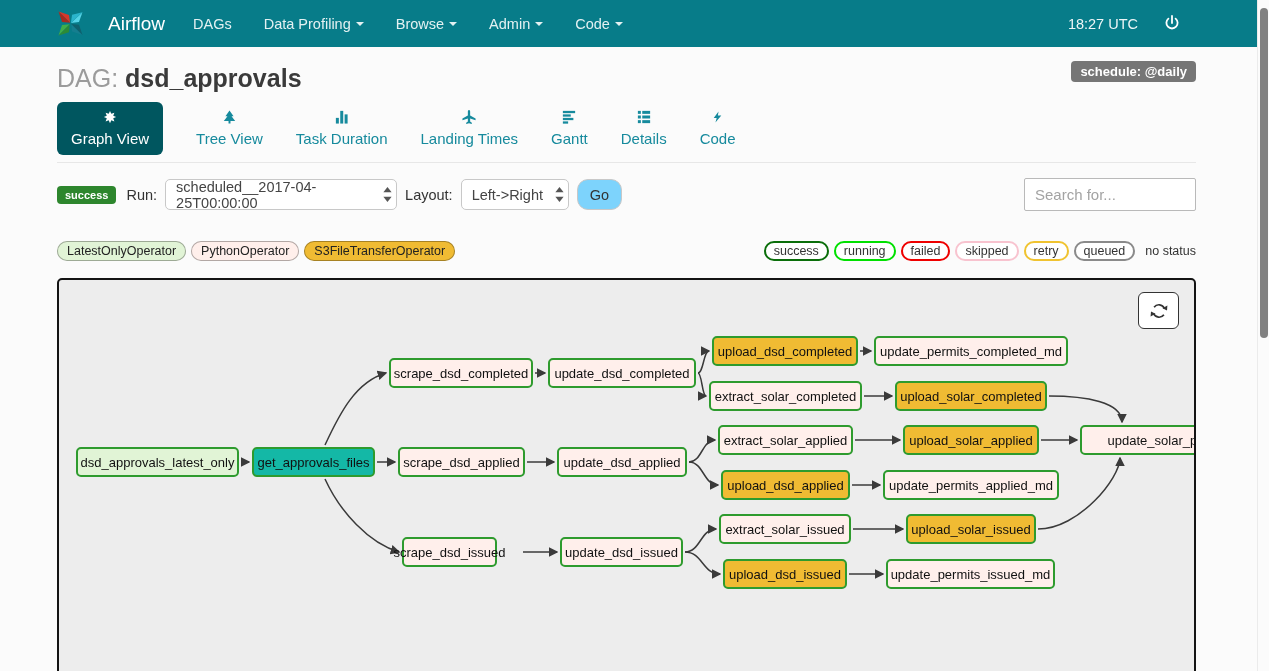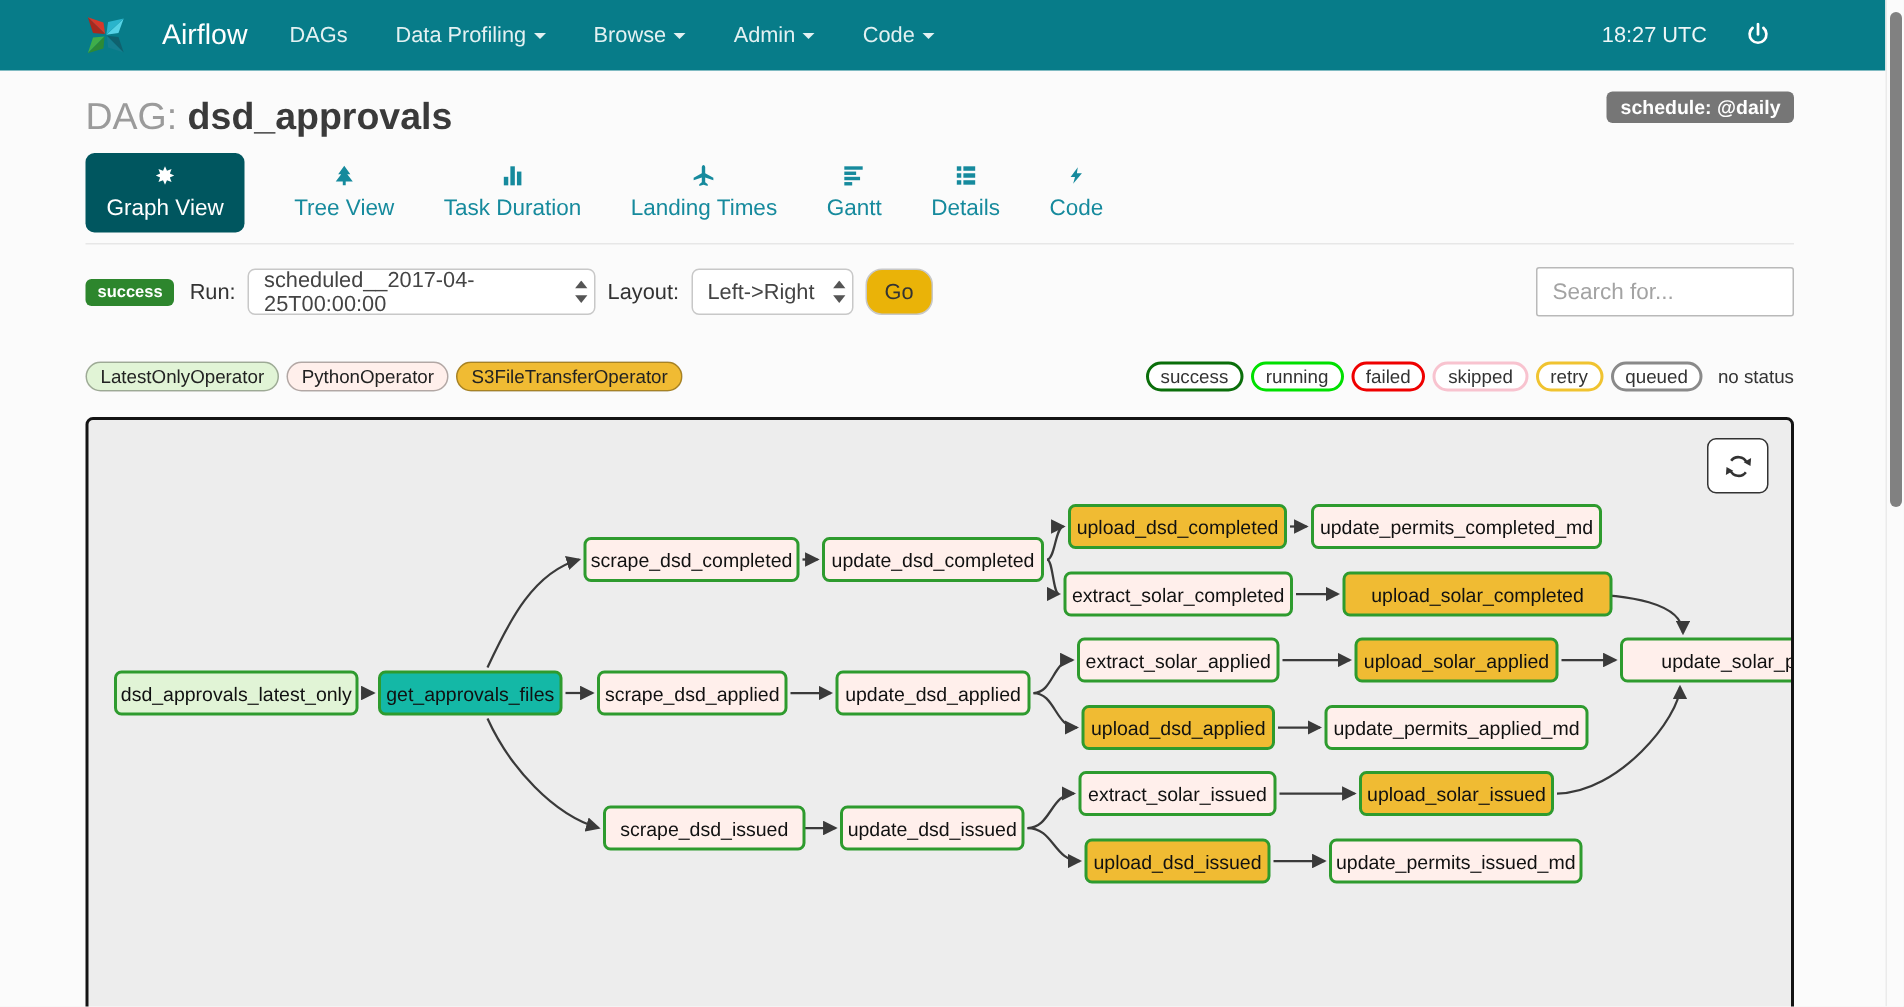--- a/index.html
+++ b/index.html
@@ -39,21 +39,21 @@
   .hr { position:absolute; left:0; top:115px; width:1139px; border-top:1px solid #e7e7e7; }
 
   .controls { position:absolute; left:0; top:131px; height:33px; display:flex; align-items:center; gap:8px; }
   .run-status { background:#2d862d; color:#fff; font-size:11px; font-weight:700;
                 padding:3px 8px; border-radius:4px; margin-right:2px; }
   .ctl-label { font-size:14.5px; color:#333; }
   .select { height:31px; border:1px solid #c8c8c8; border-radius:5px; background:#fff;
             display:flex; align-items:center; justify-content:space-between;
             padding:0 4px 0 10px; font-size:14.5px; color:#444; cursor:pointer; }
   .stepper { display:flex; margin-left:6px; }
-  .go { height:31px; padding:0 12px; font-size:14.5px; color:#333; background:#eab308;
+  .go { height:31px; padding:0 12px; font-size:14.5px; color:#333; background:#7dd3fc;
         border:1px solid #c8c8c8; border-radius:11px; cursor:pointer;
         font-family:"Liberation Sans","DejaVu Sans",sans-serif; }
   .search { position:absolute; right:0; top:131px; width:172px; height:33px;
             border:1px solid #b9b9b9; border-radius:2px; padding:0 10px; font-size:15px;
             color:#333; font-family:"Liberation Sans","DejaVu Sans",sans-serif; }
   .search::placeholder { color:#a3a3a3; }
 
   .legend-row { position:absolute; left:0; top:194px; width:1139px; display:flex;
                 align-items:center; justify-content:space-between; }
   .op-legend, .status-legend { display:flex; align-items:center; gap:5px; }
@@ -288,32 +288,32 @@
         <path d="M14.4 6.3 A6 6 0 0 0 4.1 5.2" fill="none" stroke="#333" stroke-width="1.7"></path>
         <path d="M3.6 11.7 A6 6 0 0 0 13.9 12.8" fill="none" stroke="#333" stroke-width="1.7"></path>
         <polygon points="17.4,3.4 17.0,8.6 12.5,6.2" fill="#333"></polygon>
         <polygon points="0.6,14.6 1.0,9.4 5.5,11.8" fill="#333"></polygon>
       </svg>
     </button>
   <div class="gnode" style="left: 17px; top: 167px; width: 163px; height: 30px; background: rgb(225, 244, 214); border-color: rgb(46, 155, 46);">dsd_approvals_latest_only</div>
       <div class="gnode" style="left: 193px; top: 167px; width: 123px; height: 30px; background: #14b8a6; border-color: rgb(46, 155, 46);">get_approvals_files</div>
       <div class="gnode" style="left: 330px; top: 78px; width: 144px; height: 30px; background: rgb(255, 239, 235); border-color: rgb(46, 155, 46);">scrape_dsd_completed</div>
       <div class="gnode" style="left: 339px; top: 167px; width: 127px; height: 30px; background: rgb(255, 239, 235); border-color: rgb(46, 155, 46);">scrape_dsd_applied</div>
-      <div class="gnode" style="left: 343px; top: 257px; width: 135px; height: 30px; background: rgb(255, 239, 235); border-color: rgb(46, 155, 46);">scrape_dsd_issued</div>
+      <div class="gnode" style="left: 343px; top: 257px; width: 95px; height: 30px; background: rgb(255, 239, 235); border-color: rgb(46, 155, 46);">scrape_dsd_issued</div>
       <div class="gnode" style="left: 489px; top: 78px; width: 148px; height: 30px; background: rgb(255, 239, 235); border-color: rgb(46, 155, 46);">update_dsd_completed</div>
       <div class="gnode" style="left: 498px; top: 167px; width: 130px; height: 30px; background: rgb(255, 239, 235); border-color: rgb(46, 155, 46);">update_dsd_applied</div>
       <div class="gnode" style="left: 501px; top: 257px; width: 123px; height: 30px; background: rgb(255, 239, 235); border-color: rgb(46, 155, 46);">update_dsd_issued</div>
       <div class="gnode" style="left: 653px; top: 56px; width: 146px; height: 30px; background: rgb(240, 187, 51); border-color: rgb(46, 155, 46);">upload_dsd_completed</div>
       <div class="gnode" style="left: 650px; top: 101px; width: 153px; height: 30px; background: rgb(255, 239, 235); border-color: rgb(46, 155, 46);">extract_solar_completed</div>
       <div class="gnode" style="left: 659px; top: 145px; width: 135px; height: 30px; background: rgb(255, 239, 235); border-color: rgb(46, 155, 46);">extract_solar_applied</div>
       <div class="gnode" style="left: 662px; top: 190px; width: 129px; height: 30px; background: rgb(240, 187, 51); border-color: rgb(46, 155, 46);">upload_dsd_applied</div>
       <div class="gnode" style="left: 660px; top: 234px; width: 132px; height: 30px; background: rgb(255, 239, 235); border-color: rgb(46, 155, 46);">extract_solar_issued</div>
       <div class="gnode" style="left: 664px; top: 279px; width: 124px; height: 30px; background: rgb(240, 187, 51); border-color: rgb(46, 155, 46);">upload_dsd_issued</div>
       <div class="gnode" style="left: 815px; top: 56px; width: 194px; height: 30px; background: rgb(255, 239, 235); border-color: rgb(46, 155, 46);">update_permits_completed_md</div>
-      <div class="gnode" style="left: 836px; top: 101px; width: 180px; height: 30px; background: rgb(240, 187, 51); border-color: rgb(46, 155, 46);">upload_solar_completed</div>
+      <div class="gnode" style="left: 836px; top: 101px; width: 152px; height: 30px; background: rgb(240, 187, 51); border-color: rgb(46, 155, 46);">upload_solar_completed</div>
       <div class="gnode" style="left: 844px; top: 145px; width: 136px; height: 30px; background: rgb(240, 187, 51); border-color: rgb(46, 155, 46);">upload_solar_applied</div>
       <div class="gnode" style="left: 824px; top: 190px; width: 176px; height: 30px; background: rgb(255, 239, 235); border-color: rgb(46, 155, 46);">update_permits_applied_md</div>
       <div class="gnode" style="left: 847px; top: 234px; width: 130px; height: 30px; background: rgb(240, 187, 51); border-color: rgb(46, 155, 46);">upload_solar_issued</div>
       <div class="gnode" style="left: 827px; top: 279px; width: 169px; height: 30px; background: rgb(255, 239, 235); border-color: rgb(46, 155, 46);">update_permits_issued_md</div>
       <div class="gnode" style="left: 1021px; top: 145px; width: 170px; height: 30px; background: rgb(255, 239, 235); border-color: rgb(46, 155, 46);">update_solar_permi</div>
     </div>
 </div>
 
 <div class="scrollbar">
   <div class="thumb"></div>

